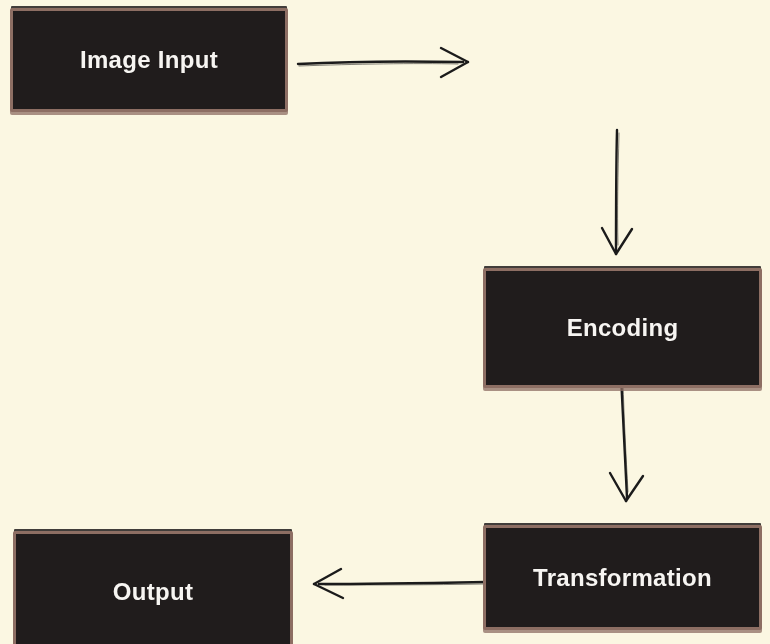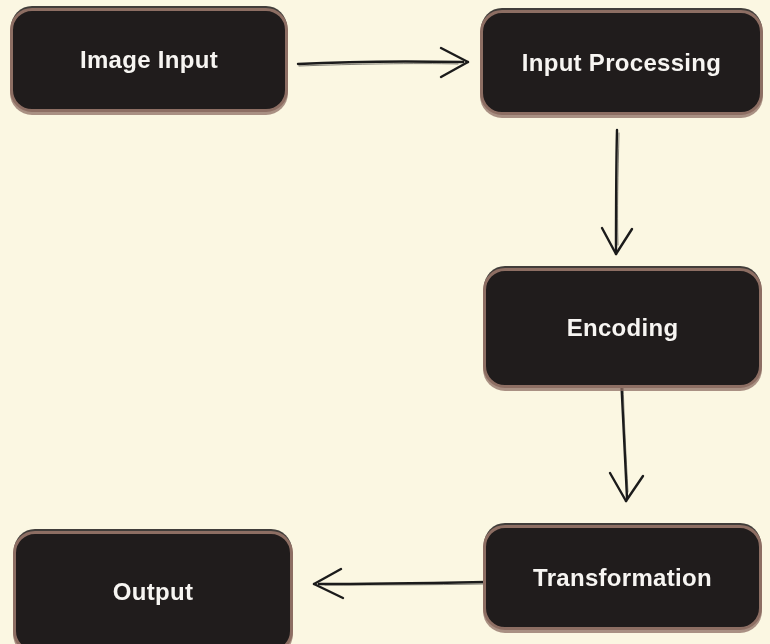--- a/index.html
+++ b/index.html
@@ -19,21 +19,21 @@
   .canvas {
     position: relative;
     width: 770px;
     height: 644px;
     background: var(--background);
   }
   .node {
     position: absolute;
     background: var(--node-fill);
     border: 3px solid var(--node-border);
-    border-radius: 22px;
+    border-radius: 2px;
     display: flex;
     align-items: center;
     justify-content: center;
     color: var(--node-text);
     font-size: 24px;
     font-weight: 600;
     letter-spacing: 0.3px;
     box-shadow: 0 -3px 0 -1px rgba(32,28,28,0.85), 0 3px 0 0 rgba(141,110,99,0.75);
   }
   #node-image-input      { left: 10px;  top: 8px;   width: 278px; height: 104px; }
@@ -92,23 +92,20 @@
       <path class="ghost" d="M484,584 C430,585 375,585 325,585"></path>
       <path d="M341,569 L314,584"></path>
       <path d="M343,598 L314,584"></path>
     </g>
   </svg>
 
   <div class="node" id="node-image-input">
     <span>Image Input</span>
   </div>
 
-  <div class="node" id="node-input-processing">
-    <span>Input Processing</span>
-  </div>
 
   <div class="node" id="node-encoding">
     <span>Encoding</span>
   </div>
 
   <div class="node" id="node-transformation">
     <span>Transformation</span>
   </div>
 
   <div class="node" id="node-output">

